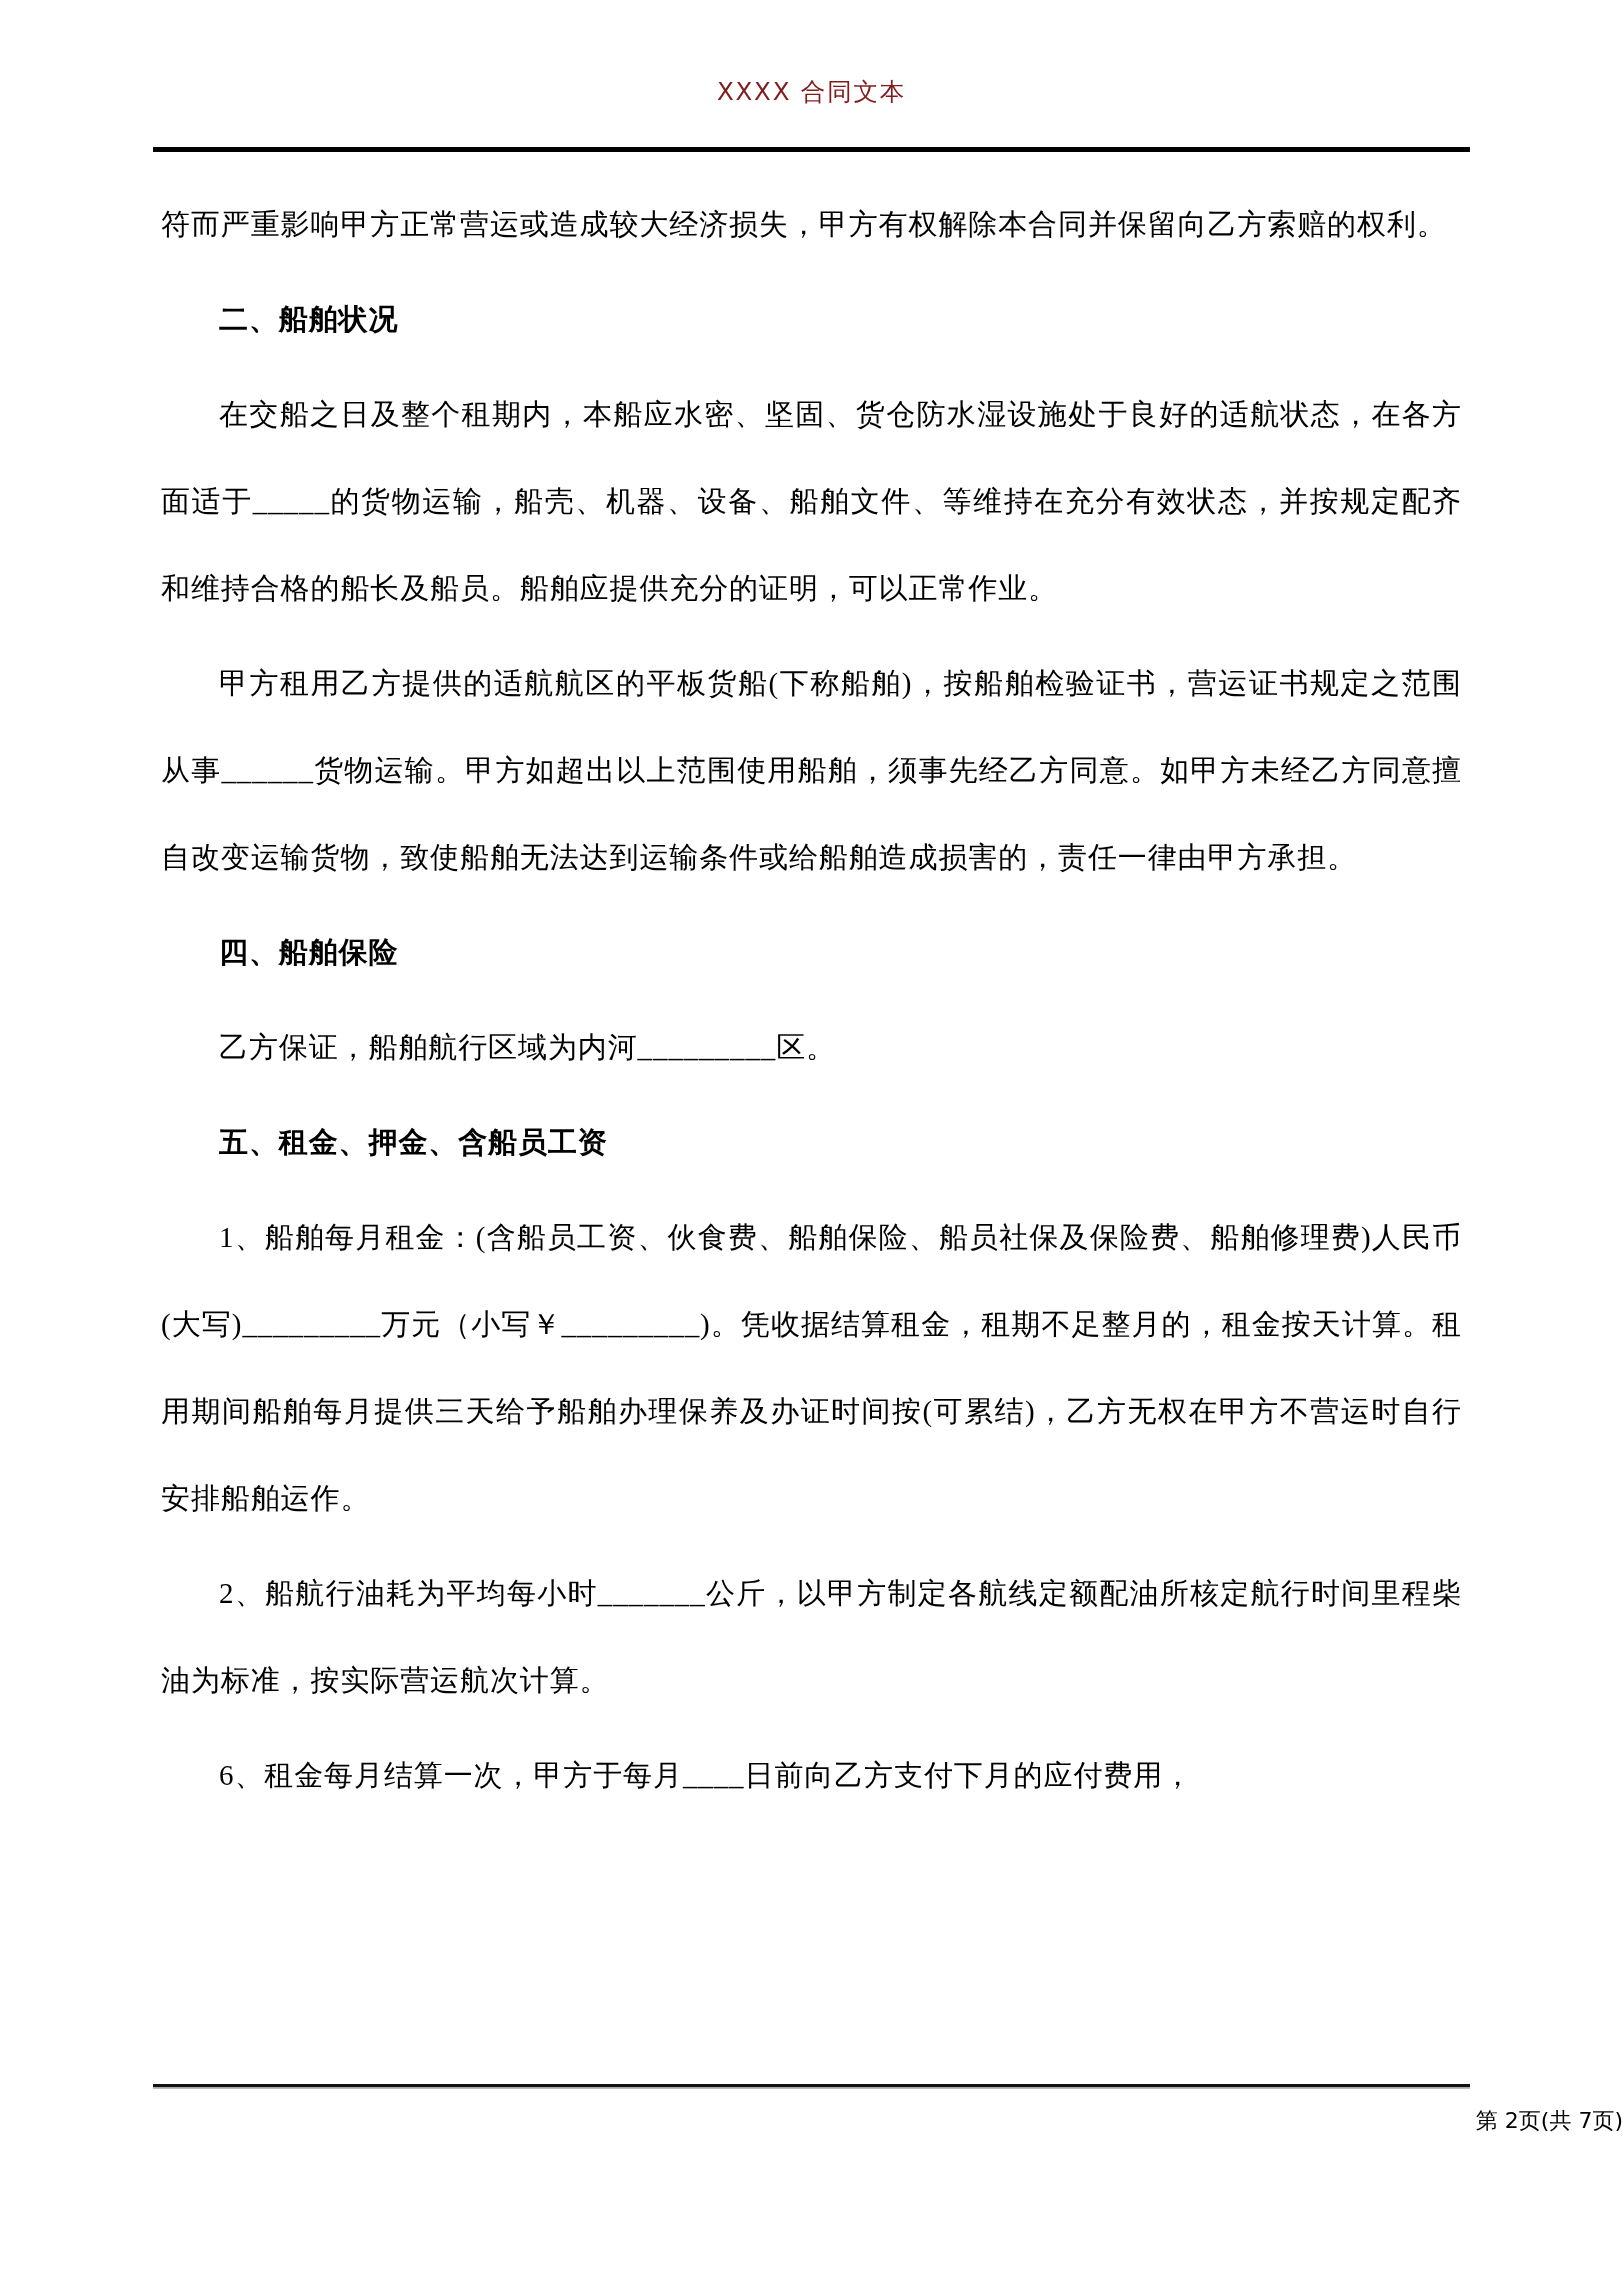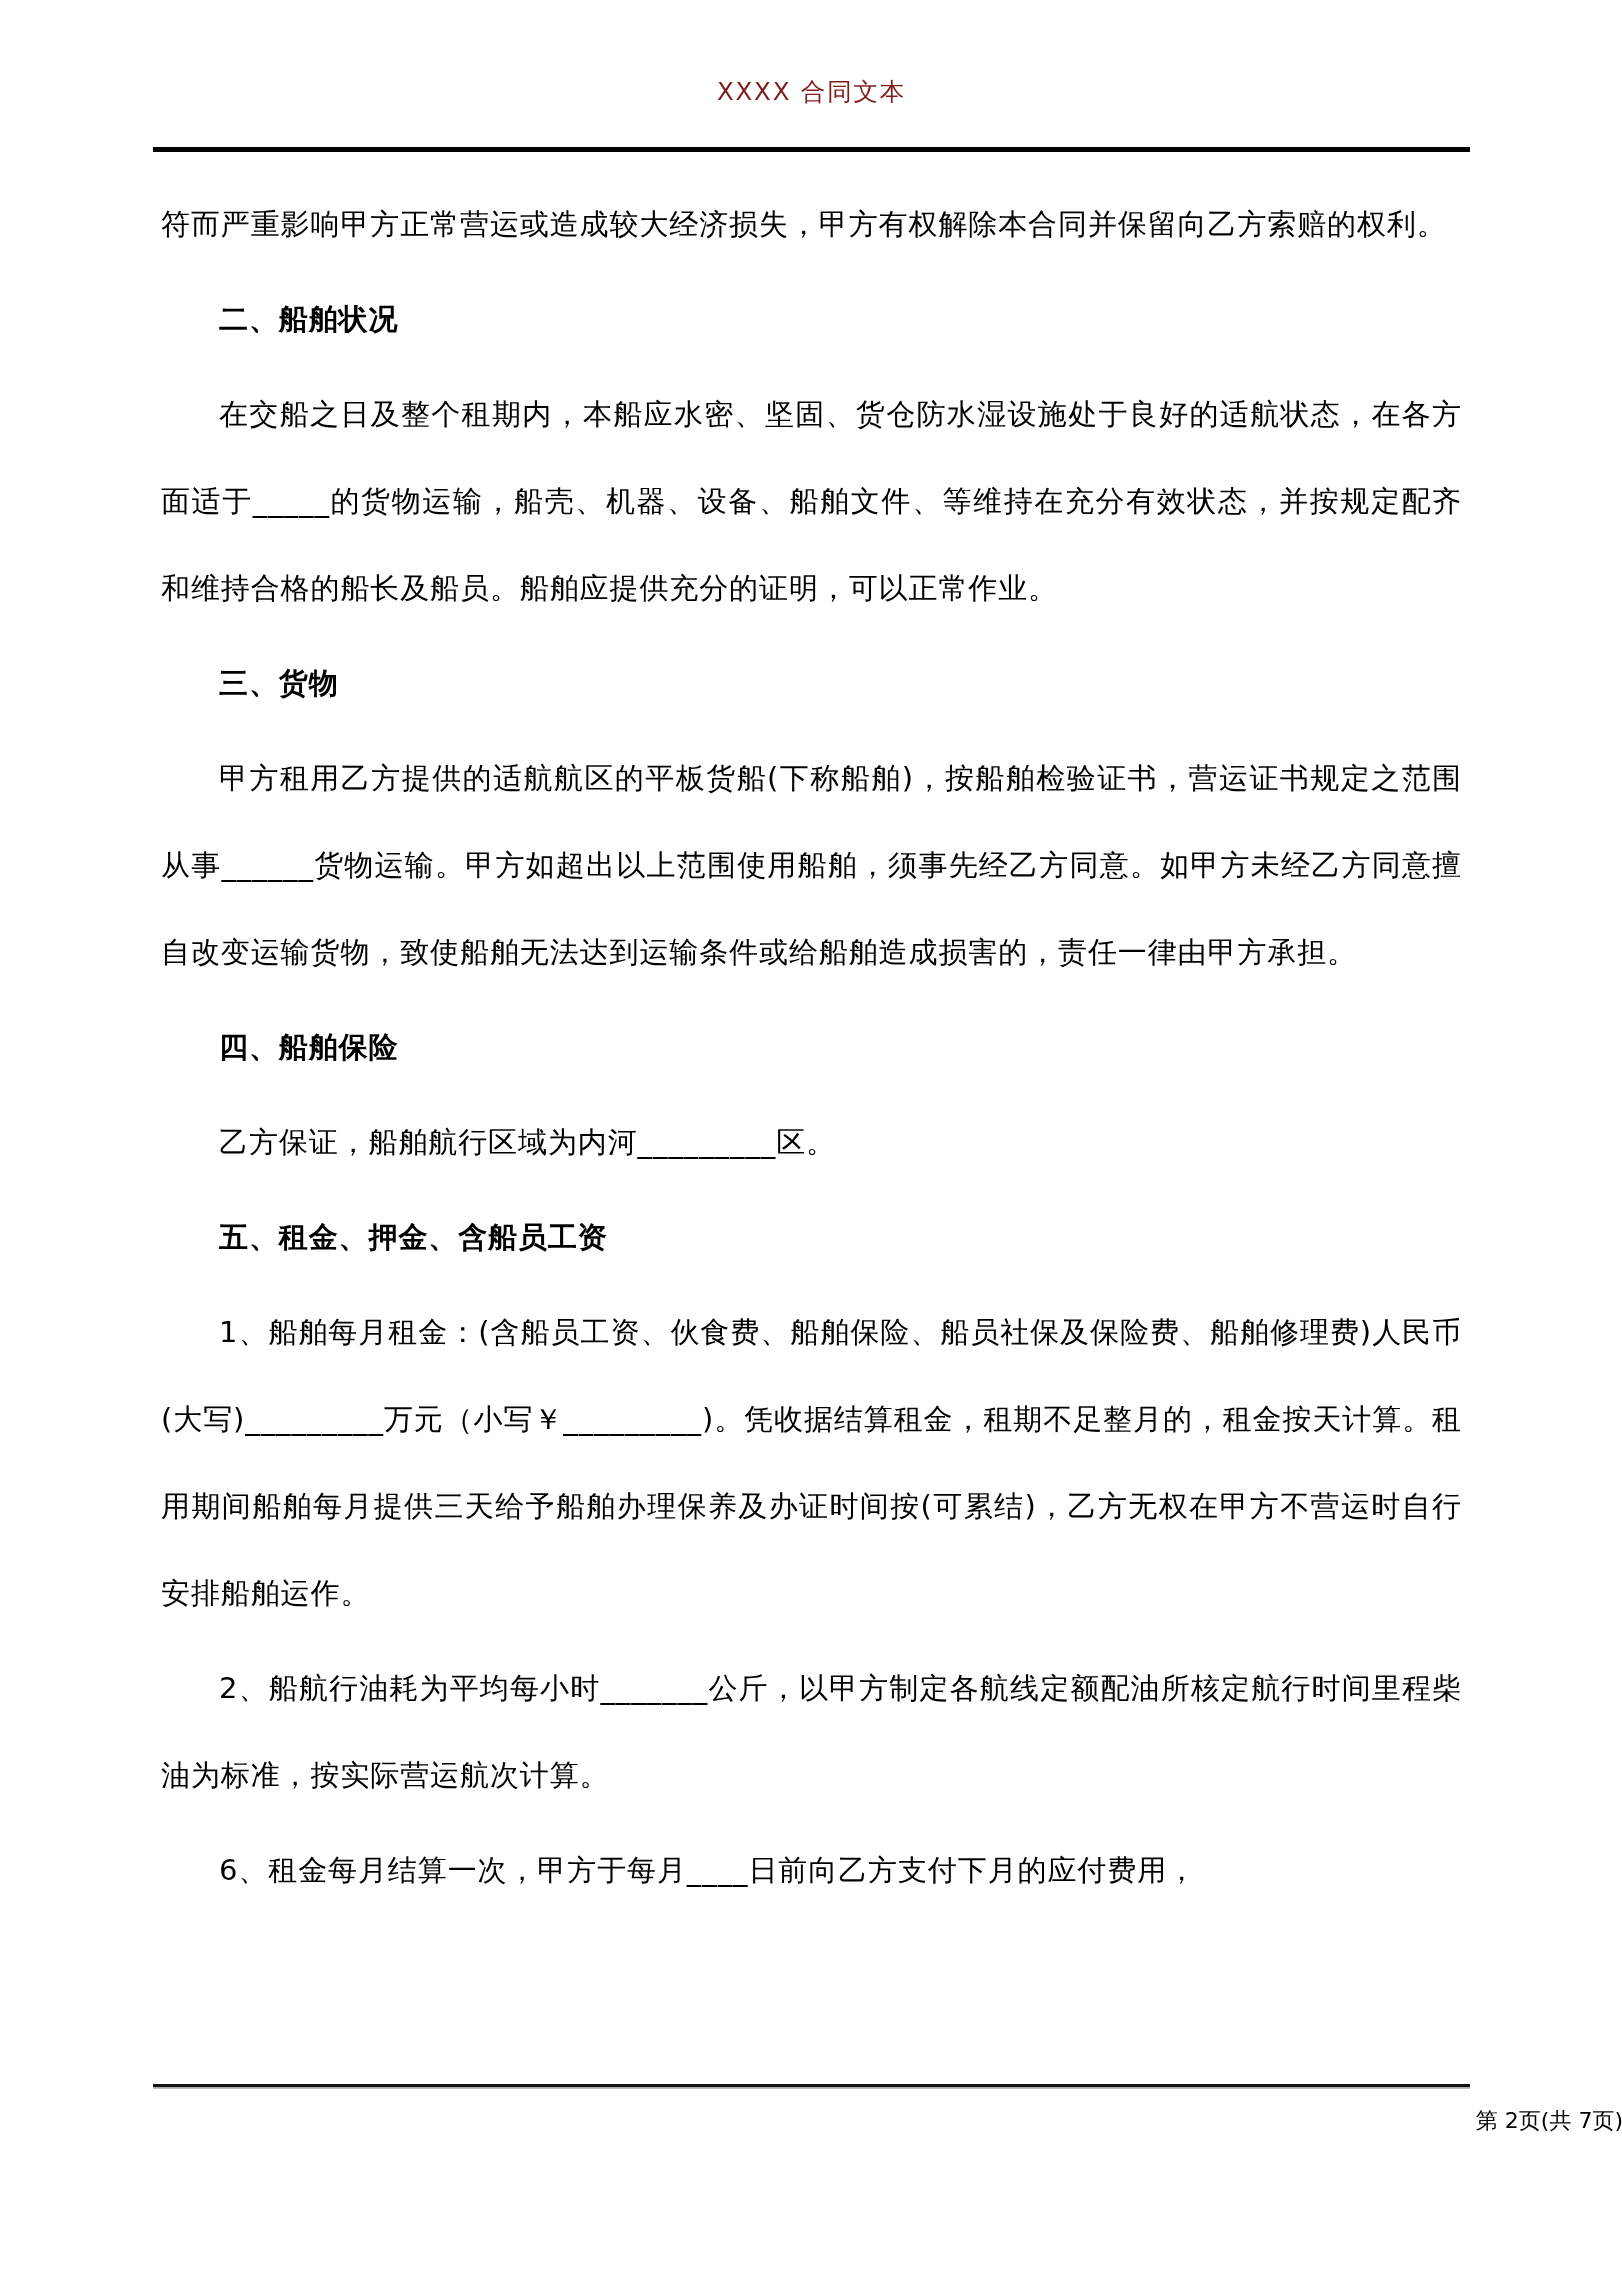--- a/index.html
+++ b/index.html
@@ -26,21 +26,21 @@
   .doc-body{
     position:absolute;top:173px;left:153px;width:1317px;
     font-size:29px;
     line-height:87px;
     text-align:justify;
     text-justify:inter-character;
     letter-spacing:0.9px;
     word-break:break-all;
   }
   .block{margin:8px;padding:0;}
-  .block.indent{text-indent:2em;}
+  .block.indent{text-indent:2em;font-family:Liberation Serif, serif;}
   .block.heading{font-weight:bold;text-indent:2em;}
   .footer-rule{
     position:absolute;top:2084px;left:153px;
     width:1317px;height:2.7px;background:#111;
     box-shadow:0 1.8px 0 #aaa;
   }
   .page-number{
     position:absolute;top:2106px;left:0;width:100%;
     text-align:right;
     font-size:22px;
@@ -53,21 +53,20 @@
 <div class="page">
 
   <div class="header-title">XXXX 合同文本</div>
 
   <div class="header-rule"></div>
 
   <div class="doc-body" id="doc-body">
       <p class="block">符而严重影响甲方正常营运或造成较大经济损失，甲方有权解除本合同并保留向乙方索赔的权利。</p>
       <p class="block heading indent">二、船舶状况</p>
       <p class="block indent">在交船之日及整个租期内，本船应水密、坚固、货仓防水湿设施处于良好的适航状态，在各方面适于_____的货物运输，船壳、机器、设备、船舶文件、等维持在充分有效状态，并按规定配齐和维持合格的船长及船员。船舶应提供充分的证明，可以正常作业。</p>
-      <p class="block heading indent">三、货物</p>
       <p class="block indent">甲方租用乙方提供的适航航区的平板货船(下称船舶)，按船舶检验证书，营运证书规定之范围从事______货物运输。甲方如超出以上范围使用船舶，须事先经乙方同意。如甲方未经乙方同意擅自改变运输货物，致使船舶无法达到运输条件或给船舶造成损害的，责任一律由甲方承担。</p>
       <p class="block heading indent">四、船舶保险</p>
       <p class="block indent">乙方保证，船舶航行区域为内河_________区。</p>
       <p class="block heading indent">五、租金、押金、含船员工资</p>
       <p class="block indent">1、船舶每月租金：(含船员工资、伙食费、船舶保险、船员社保及保险费、船舶修理费)人民币(大写)_________万元（小写￥_________)。凭收据结算租金，租期不足整月的，租金按天计算。租用期间船舶每月提供三天给予船舶办理保养及办证时间按(可累结)，乙方无权在甲方不营运时自行安排船舶运作。</p>
       <p class="block indent">2、船航行油耗为平均每小时_______公斤，以甲方制定各航线定额配油所核定航行时间里程柴油为标准，按实际营运航次计算。</p>
       <p class="block indent">6、租金每月结算一次，甲方于每月____日前向乙方支付下月的应付费用，</p>
     </div>
 
   <div class="footer-rule"></div>

